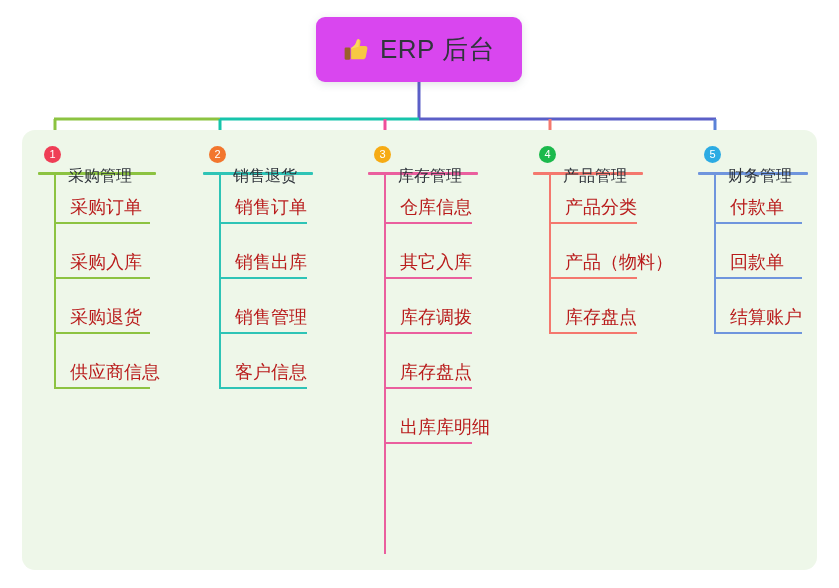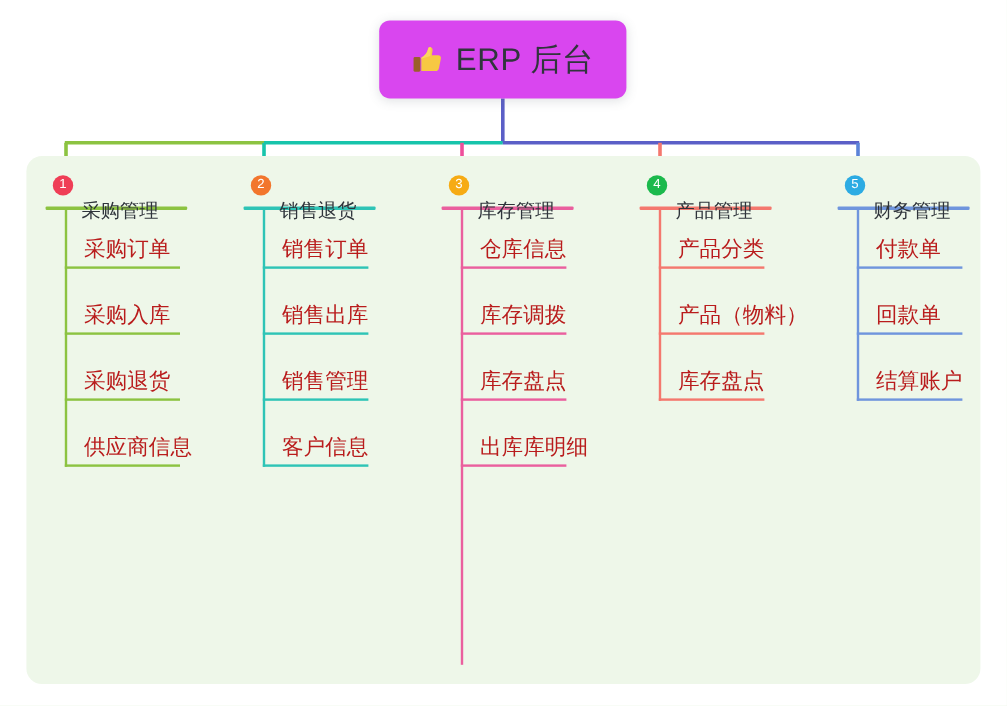--- a/index.html
+++ b/index.html
@@ -150,20 +150,24 @@
           <span class="col-title">库存管理</span>
         </div>
         <div class="head-rule" style="background: rgb(234, 95, 158); width: 110px;"></div>
         <div class="items" style="height: 385px;">
           <div class="spine" style="background: rgb(234, 95, 158); height: 379px;"></div>
           <div class="item">
             <span class="item-label">仓库信息</span>
             <div class="item-rule" style="background: rgb(234, 95, 158); width: 88px;"></div>
           </div>
           <div class="item">
+            <span class="item-label">其它入库</span>
+            <div class="item-rule" style="background: rgb(234, 95, 158); width: 88px;"></div>
+          </div>
+          <div class="item">
             <span class="item-label">库存调拨</span>
             <div class="item-rule" style="background: rgb(234, 95, 158); width: 88px;"></div>
           </div>
           <div class="item">
             <span class="item-label">库存盘点</span>
             <div class="item-rule" style="background: rgb(234, 95, 158); width: 88px;"></div>
           </div>
           <div class="item">
             <span class="item-label">出库库明细</span>
             <div class="item-rule" style="background: rgb(234, 95, 158); width: 88px;"></div>

